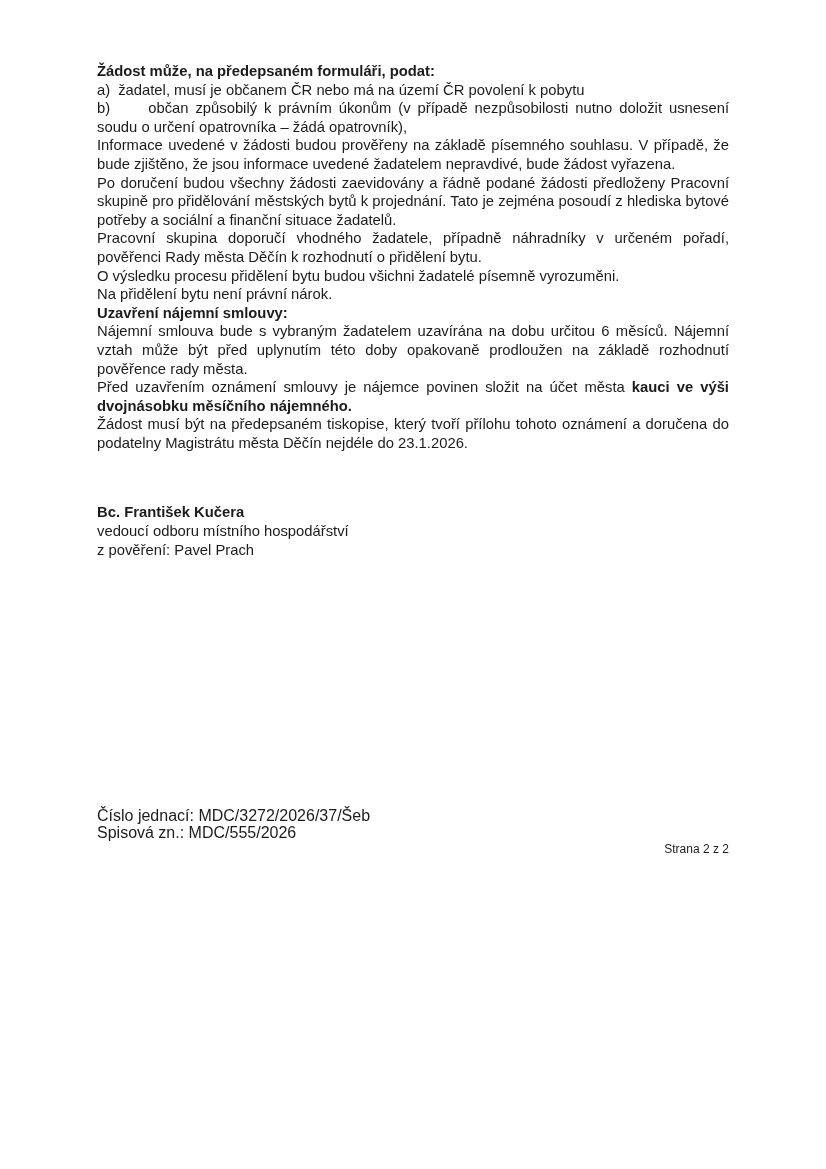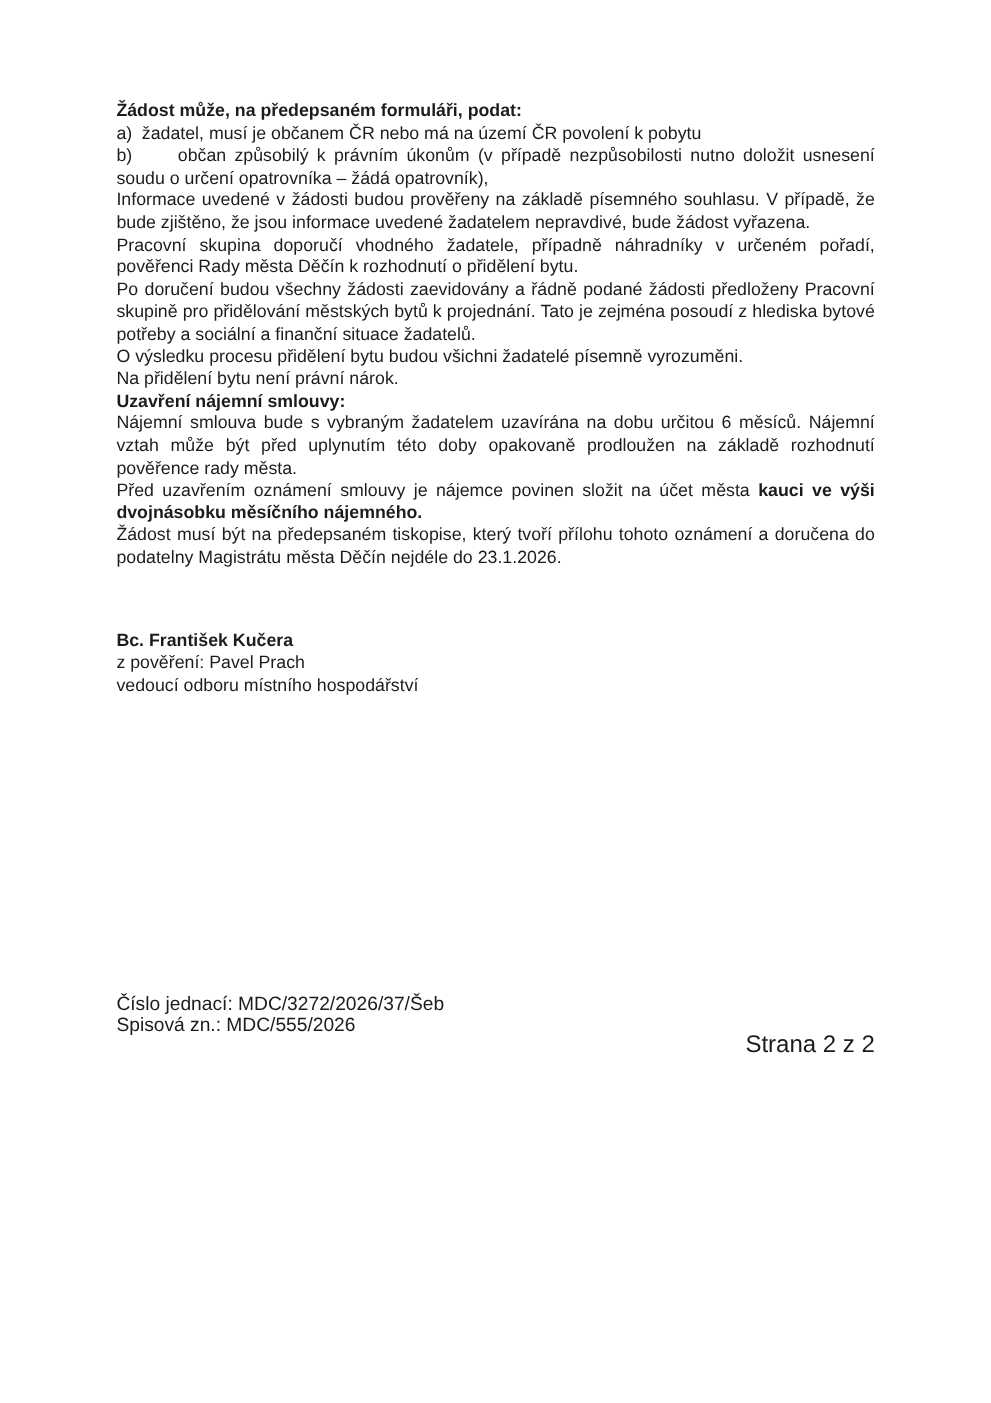--- a/index.html
+++ b/index.html
@@ -10,21 +10,21 @@
   .page {
     position: relative;
     width: 826px;
     height: 1169px;
     box-sizing: border-box;
     background: #ffffff;
     color: #1c1c1c;
     font-family: "Liberation Sans", "DejaVu Sans", sans-serif;
     font-size: 14.8px;
     line-height: 18.6px;
-    padding: 84px 97px 0 97px;
+    padding: 62px 97px 0 97px;
     overflow: hidden;
   }
   .page p {
     margin: 0;
     text-align: justify;
   }
   .page p.left {
     text-align: left;
   }
   .bold { font-weight: bold; }
@@ -33,57 +33,57 @@
   .tab-b { display: inline-block; width: 38px; }
   .signature { margin-top: 51px; }
   .refs {
     margin-top: 249px;
     font-size: 16px;
     line-height: 16.5px;
   }
   .page-footer {
     margin-top: 37px;
     text-align: right !important;
-    font-size: 20px;
+    font-size: 12px;
     line-height: 16.5px;
   }
 </style>
 </head>
 <body>
 
 <div class="page">
 
   <p class="bold left">Žádost může, na předepsaném formuláři, podat:</p>
 
   <p class="left"><span>a)</span><span class="tab-a"></span><span>žadatel, musí je občanem ČR nebo má na území ČR povolení k pobytu</span></p>
 
   <p><span>b)</span><span class="tab-b"></span><span>občan způsobilý k právním úkonům (v případě nezpůsobilosti nutno doložit usnesení soudu o určení opatrovníka – žádá opatrovník),</span></p>
 
   <p class="mt">Informace uvedené v žádosti budou prověřeny na základě písemného souhlasu. V případě, že bude zjištěno, že jsou informace uvedené žadatelem nepravdivé, bude žádost vyřazena.</p>
 
+  <p class="mt">Po doručení budou všechny žádosti zaevidovány a řádně podané žádosti předloženy Pracovní skupině pro přidělování městských bytů k projednání. Tato je zejména posoudí z hlediska bytové potřeby a sociální a finanční situace žadatelů.</p>
+
   <p class="mt">Pracovní skupina doporučí vhodného žadatele, případně náhradníky v určeném pořadí, pověřenci Rady města Děčín k rozhodnutí o přidělení bytu.</p>
-
-  <p class="mt">Po doručení budou všechny žádosti zaevidovány a řádně podané žádosti předloženy Pracovní skupině pro přidělování městských bytů k projednání. Tato je zejména posoudí z hlediska bytové potřeby a sociální a finanční situace žadatelů.</p>
 
   <p class="mt">O výsledku procesu přidělení bytu budou všichni žadatelé písemně vyrozuměni.</p>
 
   <p class="mt">Na přidělení bytu není právní nárok.</p>
 
   <p class="mt bold left">Uzavření nájemní smlouvy:</p>
 
   <p>Nájemní smlouva bude s vybraným žadatelem uzavírána na dobu určitou 6 měsíců. Nájemní vztah může být před uplynutím této doby opakovaně prodloužen na základě rozhodnutí pověřence rady města.</p>
 
   <p class="mt"><span>Před uzavřením oznámení smlouvy je nájemce povinen složit na účet města </span><strong>kauci ve výši dvojnásobku měsíčního nájemného.</strong></p>
 
   <p class="mt">Žádost musí být na předepsaném tiskopise, který tvoří přílohu tohoto oznámení a doručena do podatelny Magistrátu města Děčín nejdéle do 23.1.2026.</p>
 
   <div class="signature">
     <p class="bold left">Bc. František Kučera</p>
+    <p class="left">vedoucí odboru místního hospodářství</p>
     <p class="left">z pověření: Pavel Prach</p>
-    <p class="left">vedoucí odboru místního hospodářství</p>
   </div>
 
   <div class="refs">
     <p class="left">Číslo jednací: MDC/3272/2026/37/Šeb</p>
     <p class="left">Spisová zn.: MDC/555/2026</p>
   </div>
 
   <p class="page-footer">Strana 2 z 2</p>
 
 </div>

